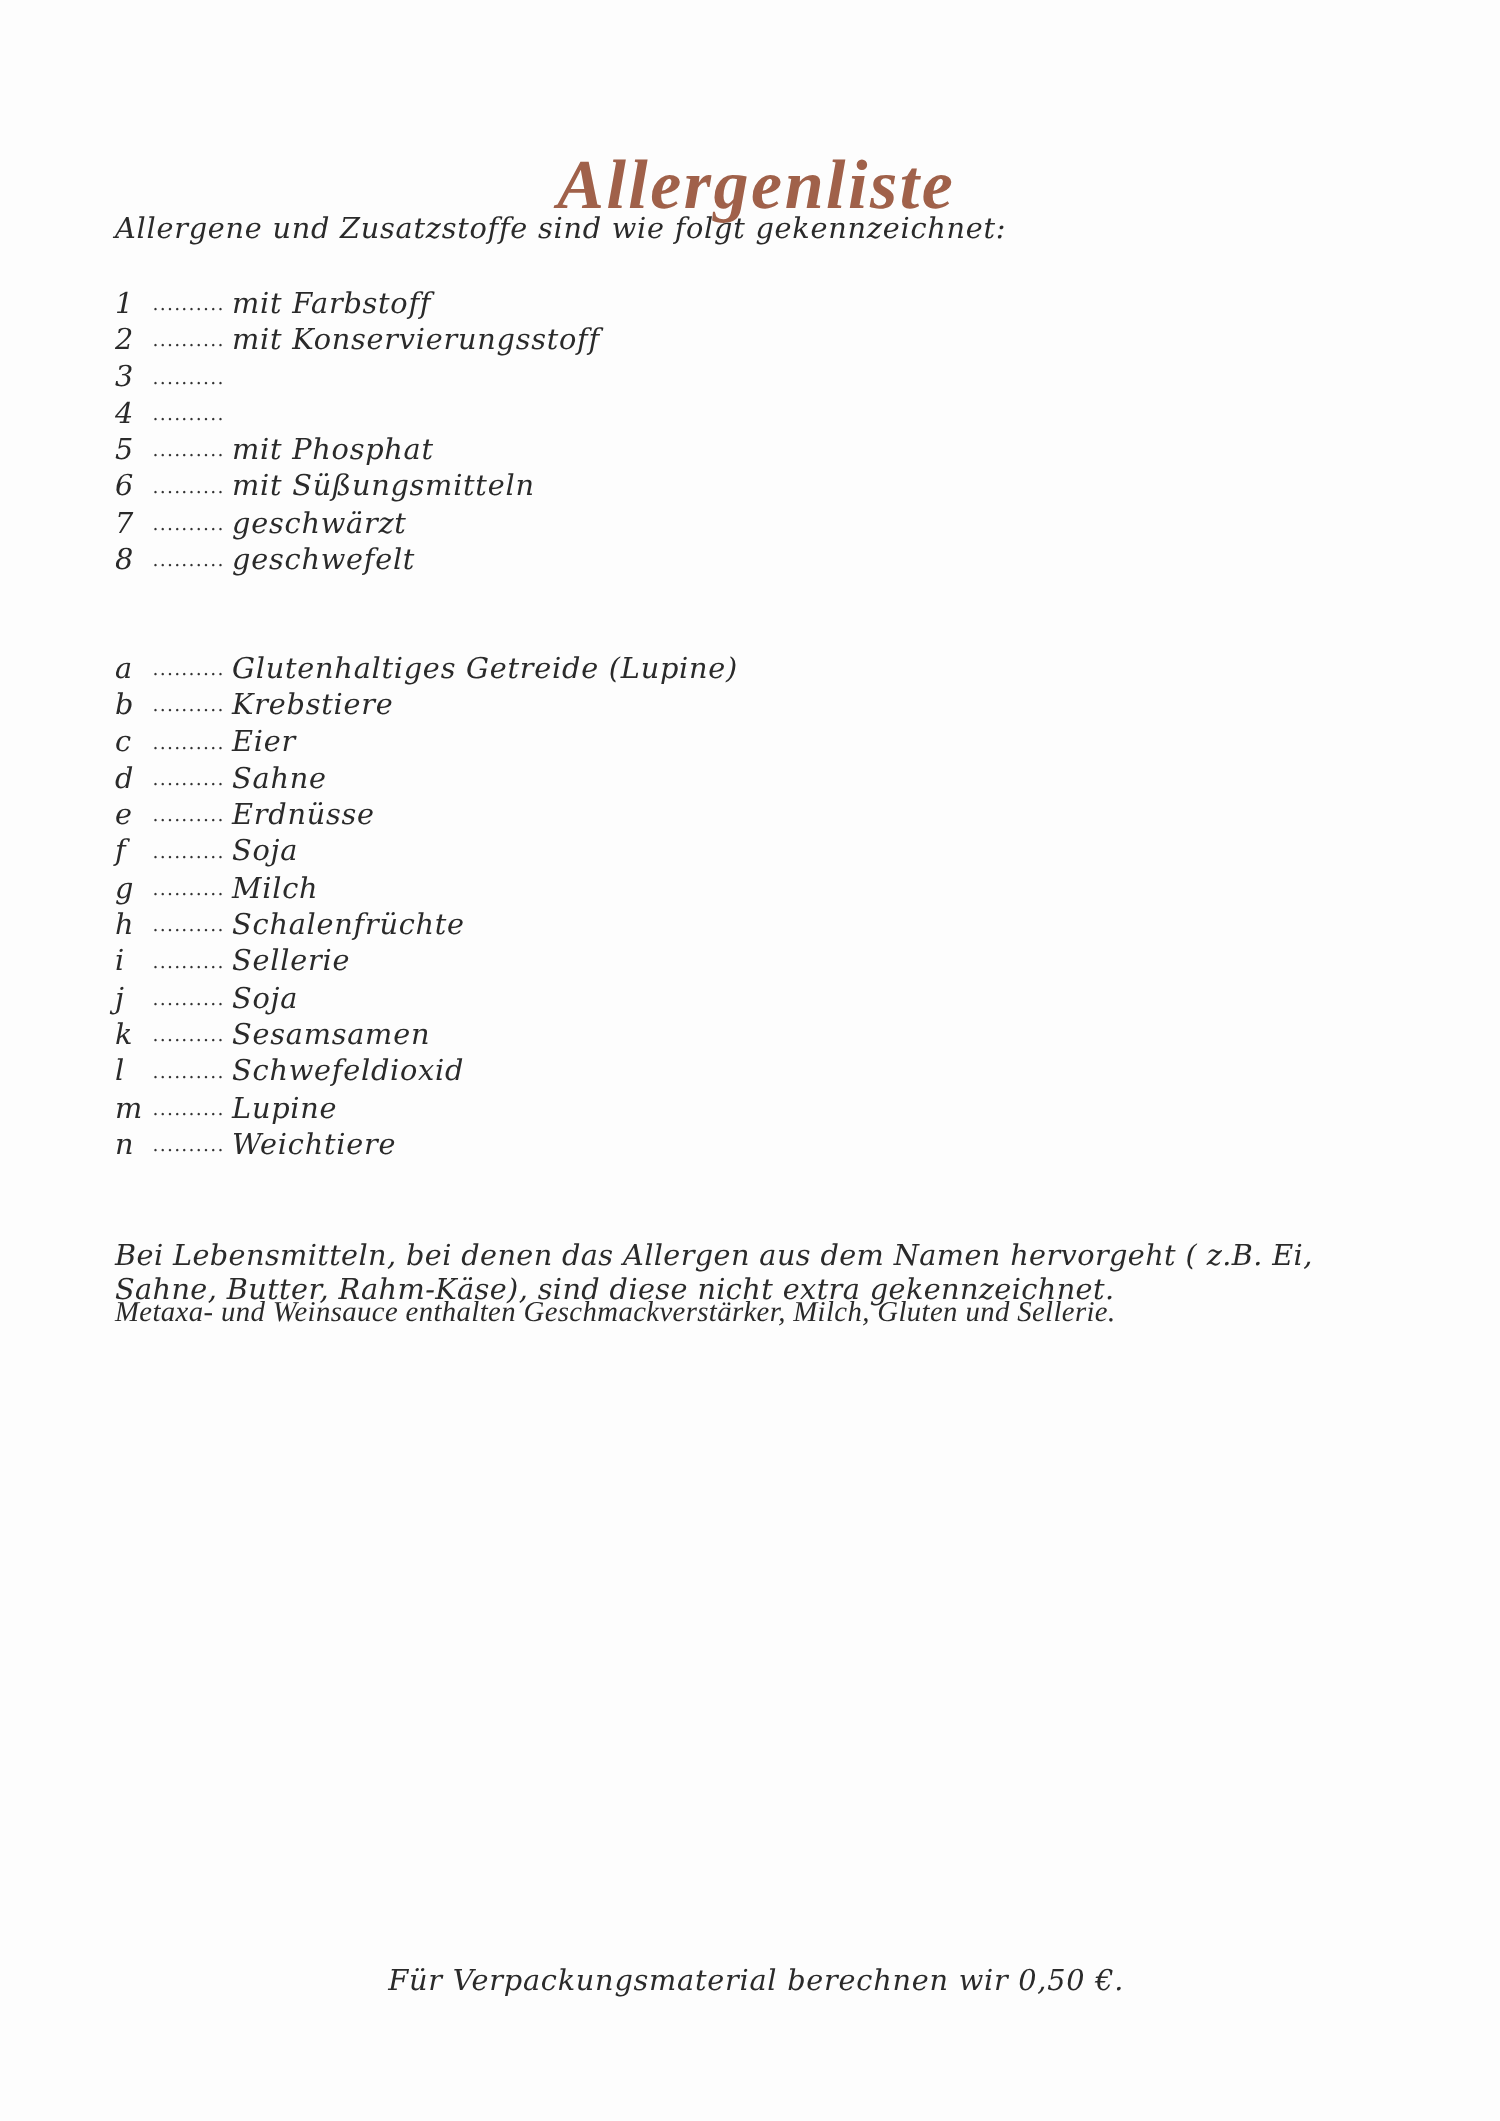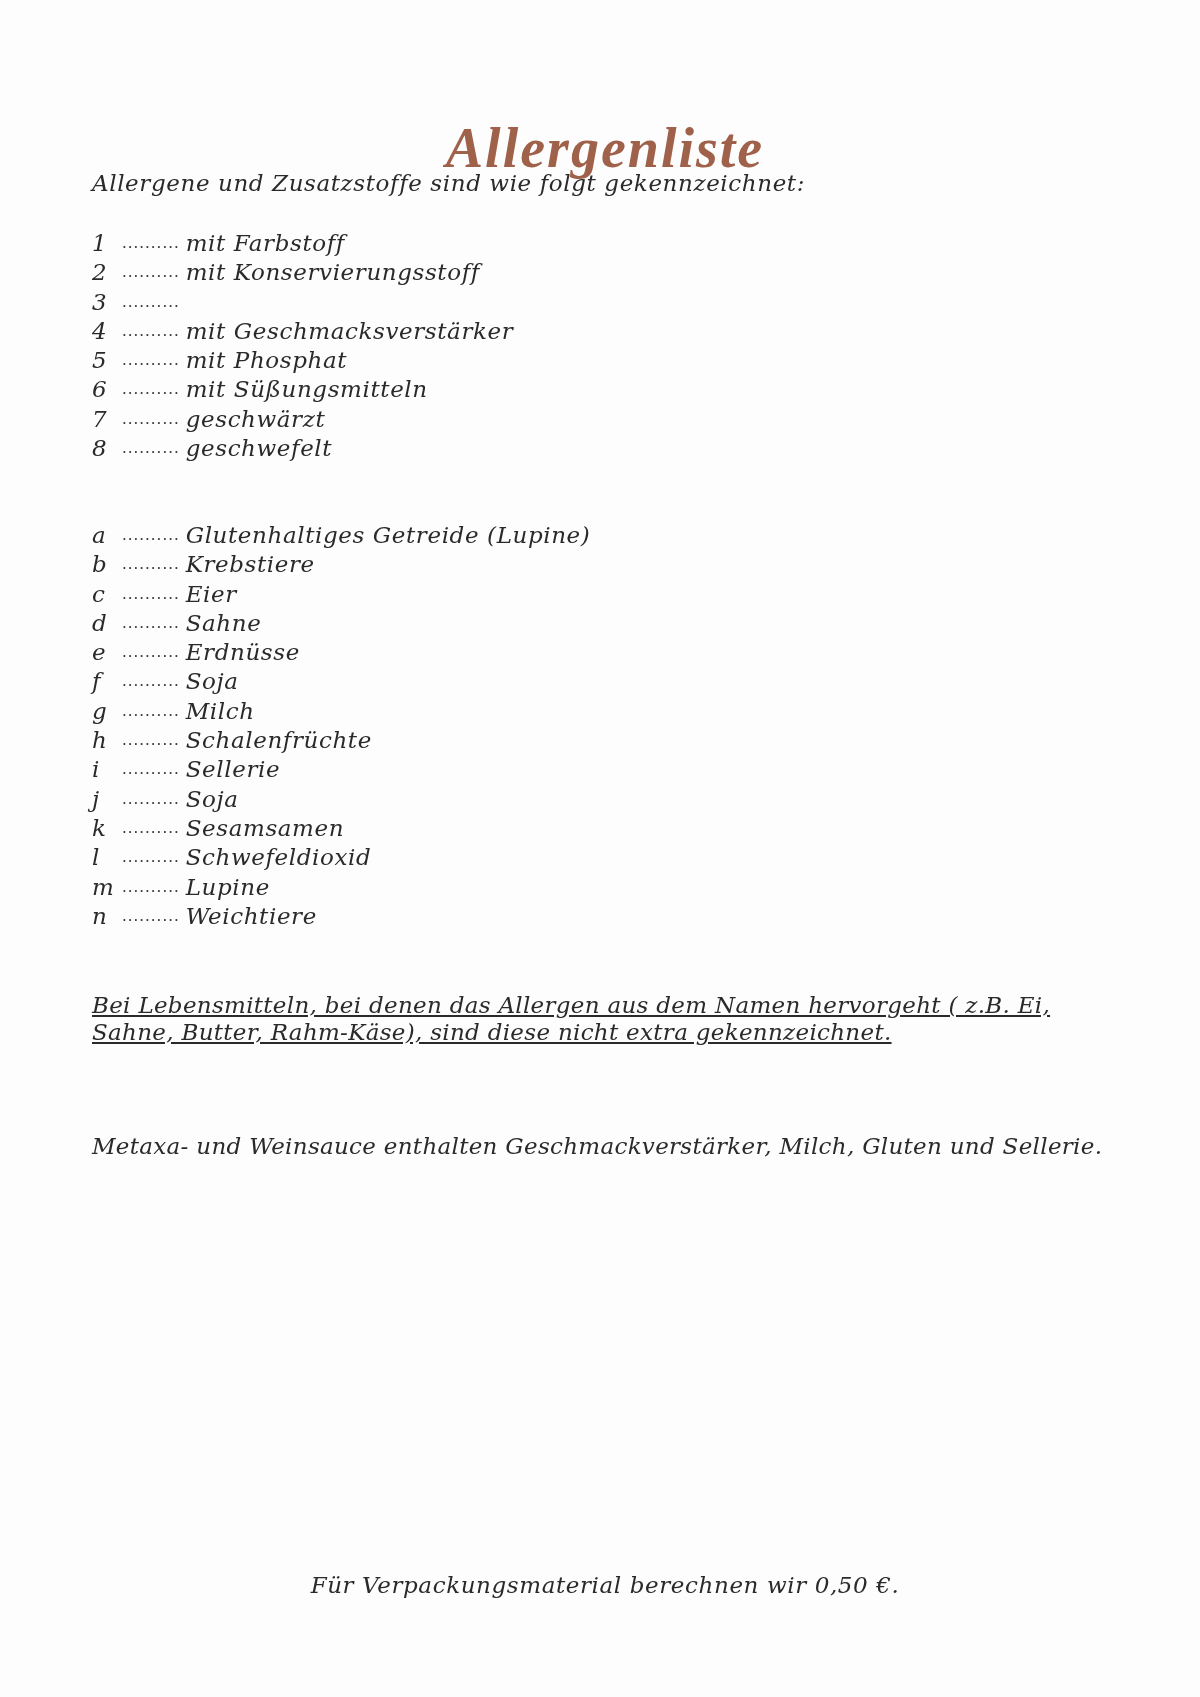--- a/index.html
+++ b/index.html
@@ -31,22 +31,22 @@
   }
   .list-numbers { top: 229px; }
   .list-letters { top: 521px; }
   .row { height: 29.3px; line-height: 29.3px; display: flex; white-space: nowrap; }
   .key { width: 30px; display: inline-block; }
   .dots { font-style: normal; font-size: 15px; letter-spacing: 1px; color: #333; margin-right: 6px; }
   .para {
     position: absolute; left: 92px; width: 1020px;
     font-size: 23px; line-height: 27px; letter-spacing: 0.3px;
   }
-  .note1 { top: 992px; text-decoration: underline; }
-  .note2 { top: 1133px; }
+  .note1 { top: 992px; }
+  .note2 { top: 1036px; font-family: Liberation Serif, serif; }
   .footer {
     position: absolute; top: 1572px; left: 0; width: 1210px;
     text-align: center; font-size: 23px; letter-spacing: 0.6px;
   }
 </style>
 </head>
 <body>
 
 <h1 class="title">Allergenliste</h1>
 <div class="intro">Allergene und Zusatzstoffe sind wie folgt gekennzeichnet:</div>
@@ -62,21 +62,20 @@
       <span class="dots">..........</span>
       <span>mit Konservierungsstoff</span>
     </div>
   <div class="row">
       <span class="key">3</span>
       <span class="dots">..........</span>
     </div>
   <div class="row">
       <span class="key">4</span>
       <span class="dots">..........</span>
-      <span>mit Geschmacksverstärker</span>
     </div>
   <div class="row">
       <span class="key">5</span>
       <span class="dots">..........</span>
       <span>mit Phosphat</span>
     </div>
   <div class="row">
       <span class="key">6</span>
       <span class="dots">..........</span>
       <span>mit Süßungsmitteln</span>

